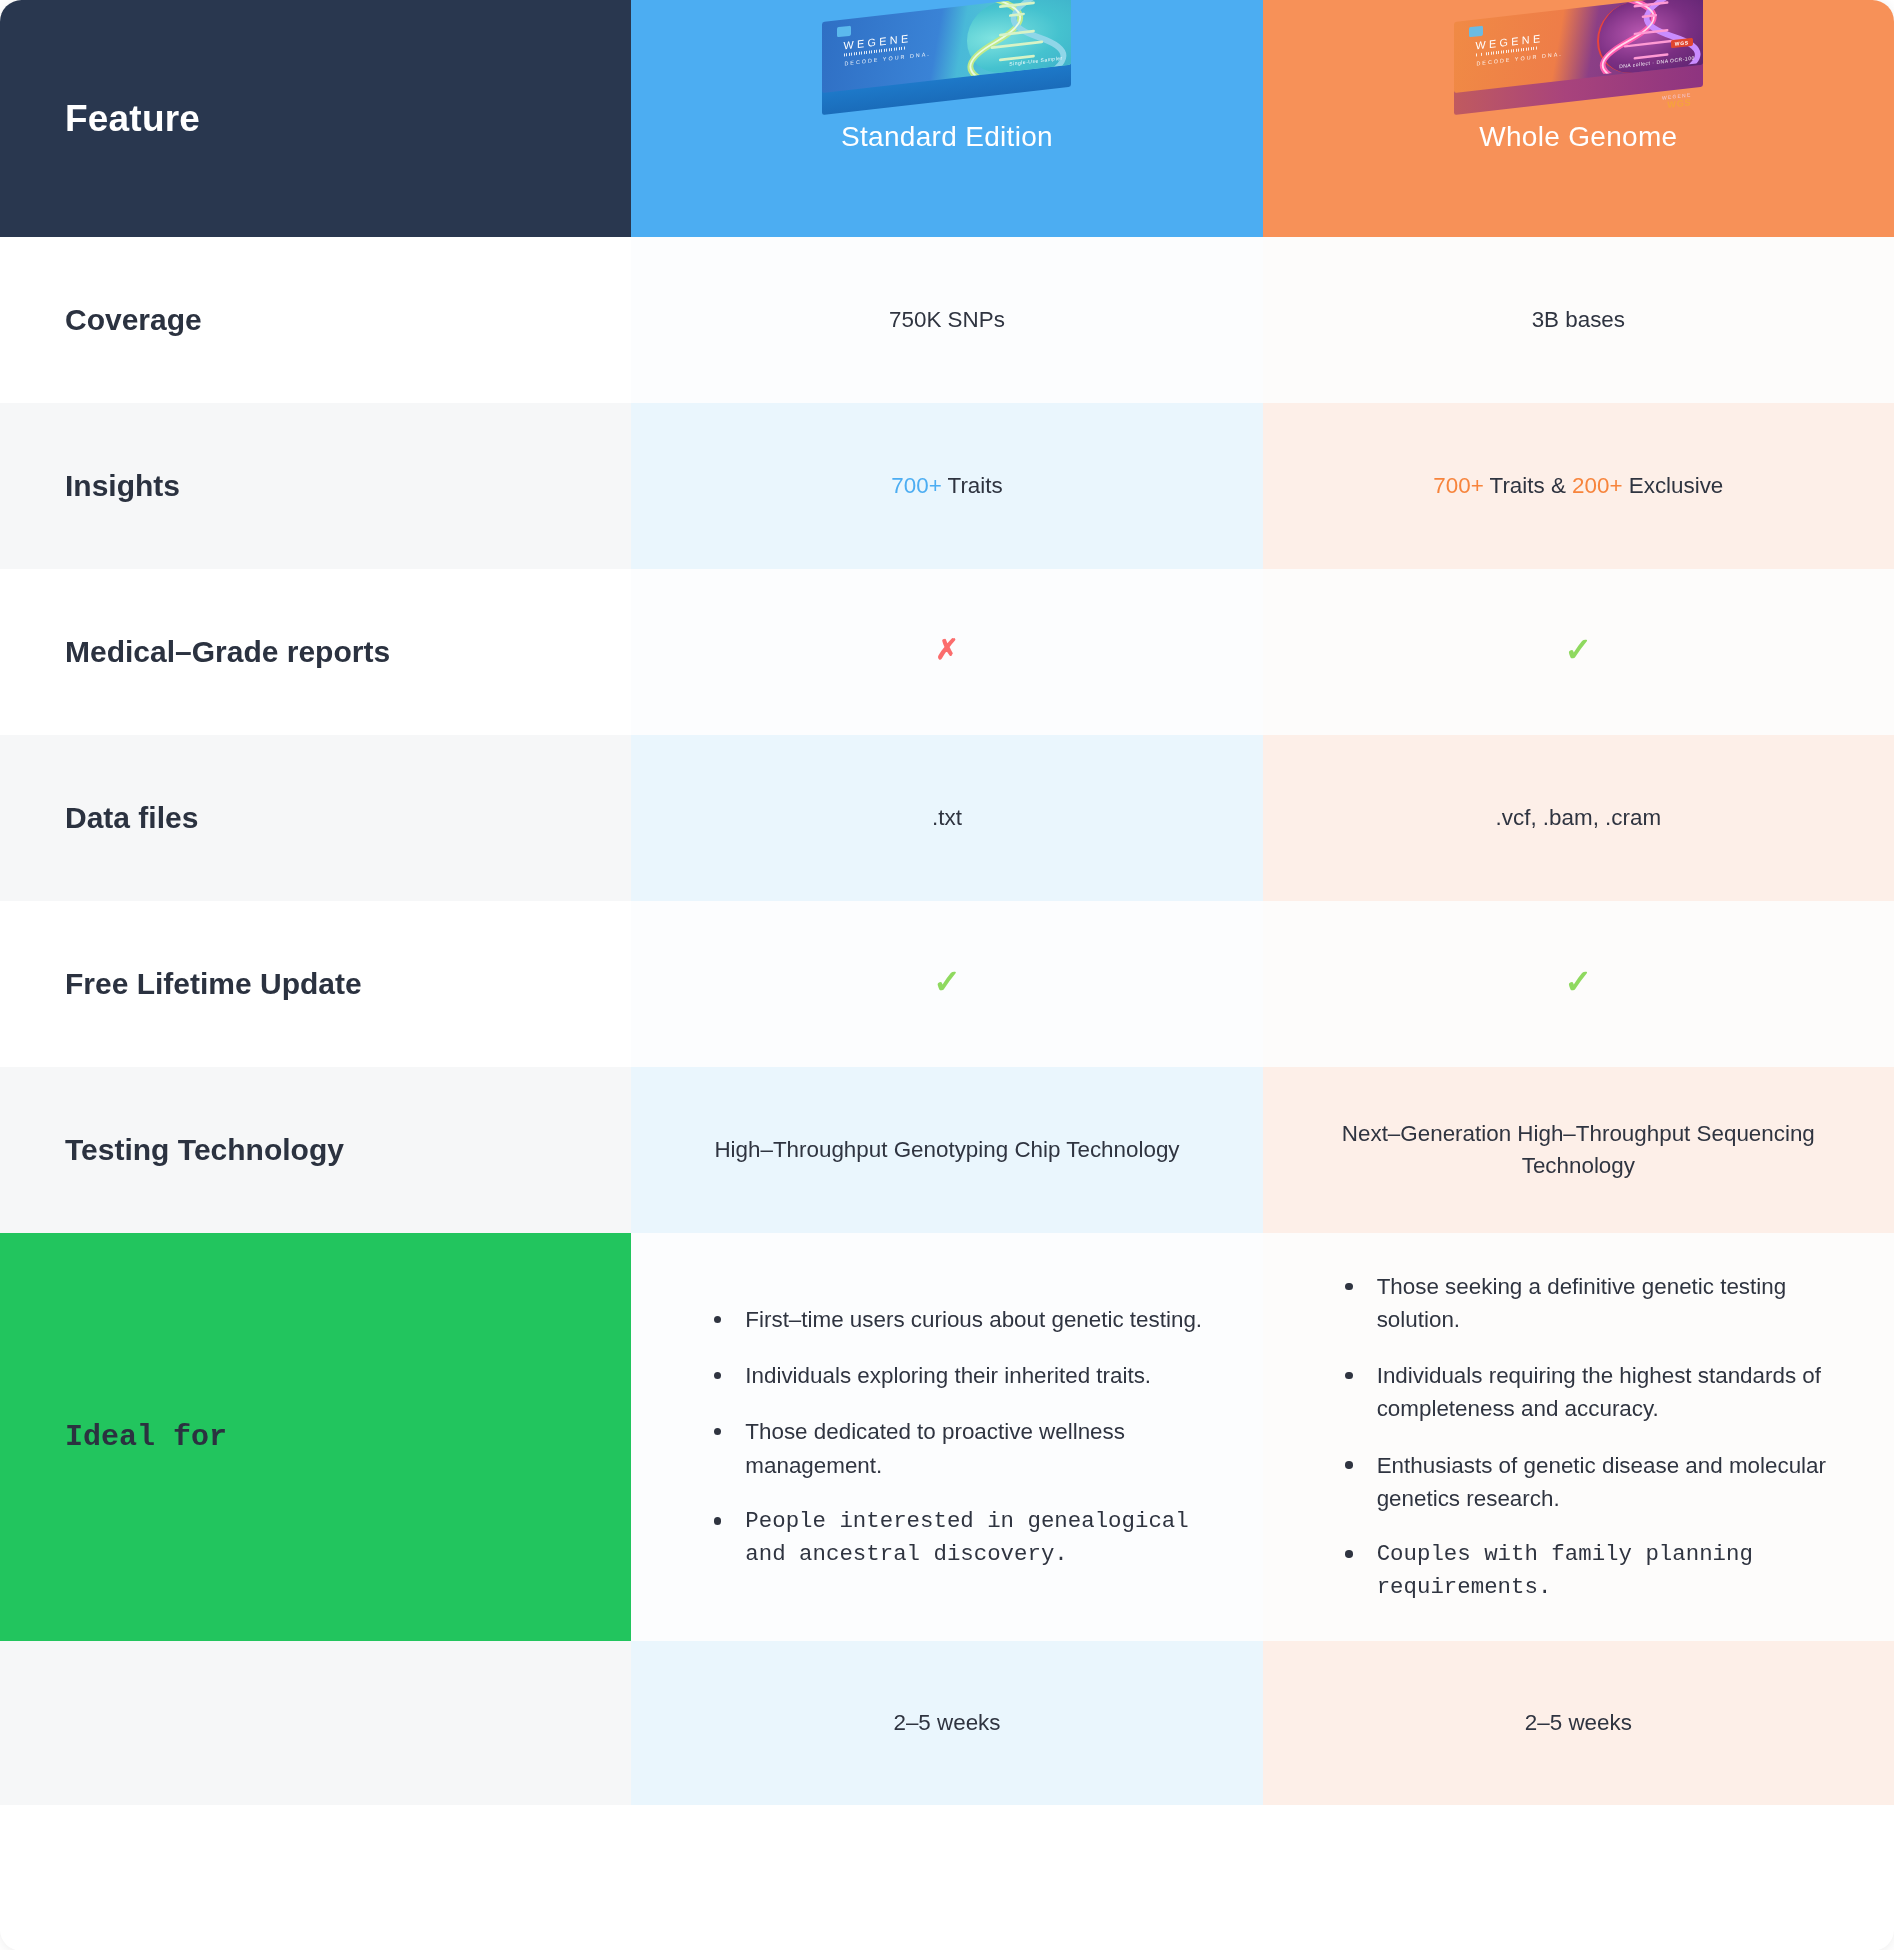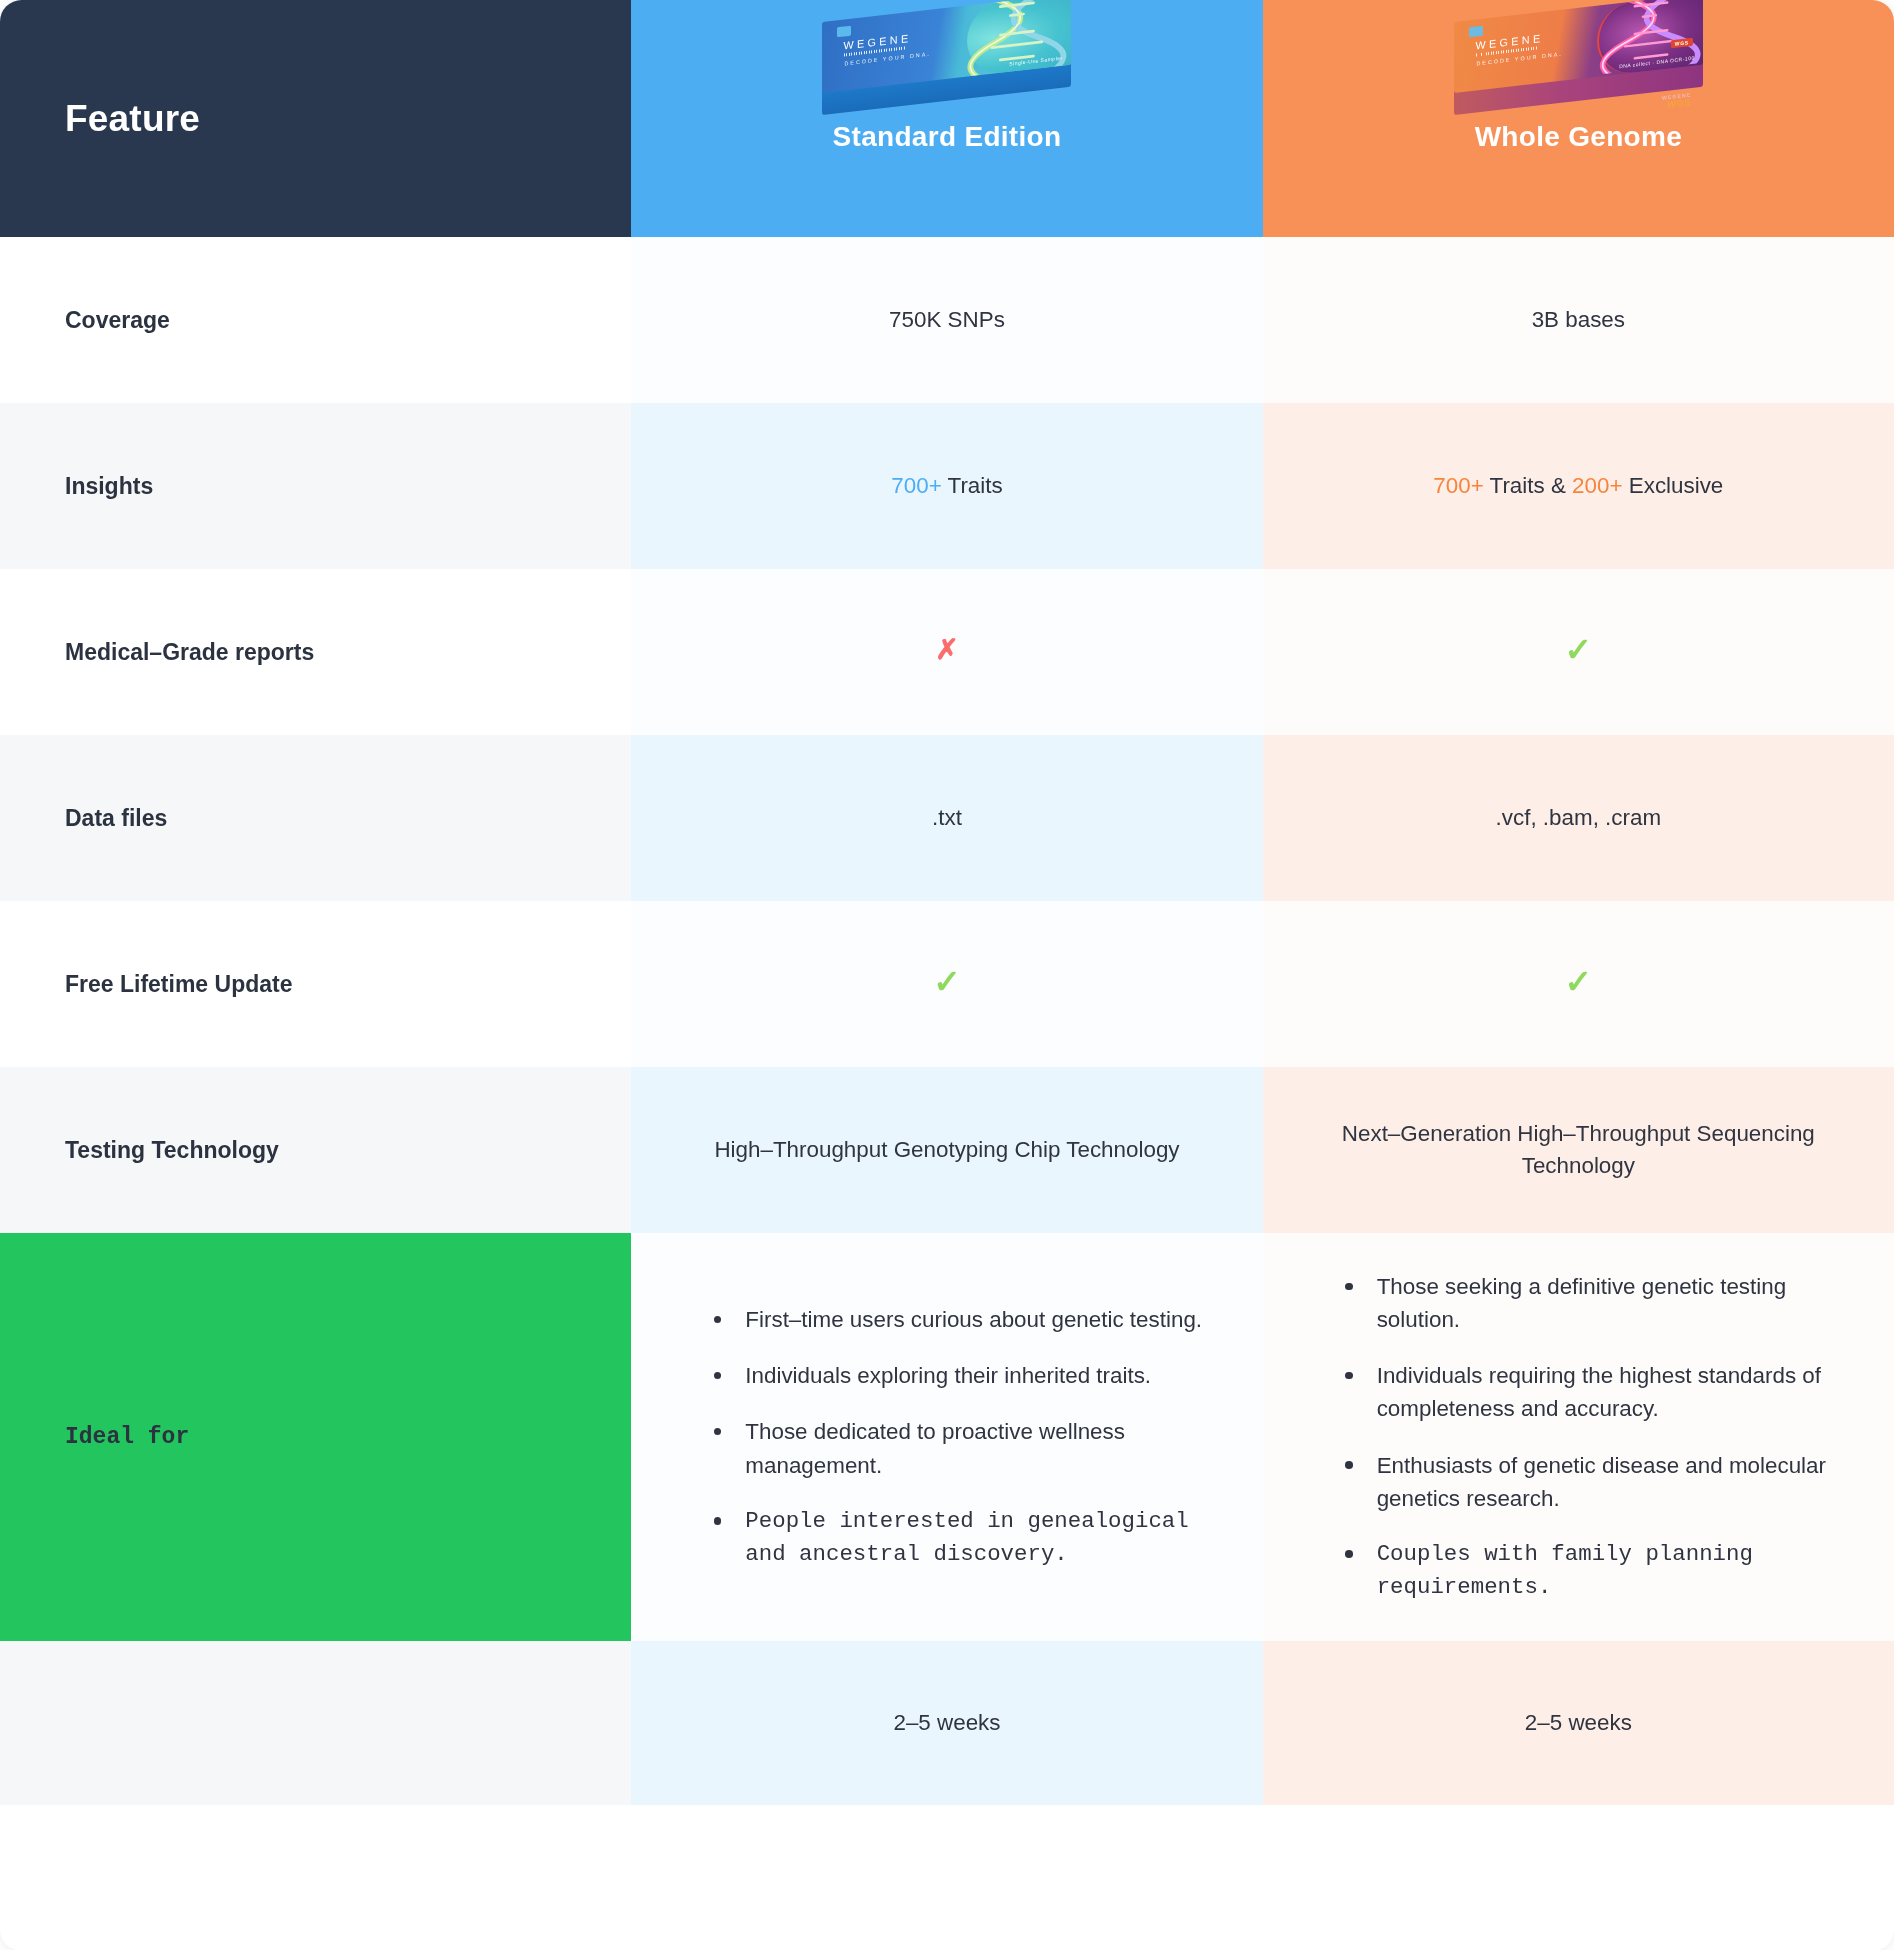--- a/index.html
+++ b/index.html
@@ -50,21 +50,21 @@
     text-align: center;
     vertical-align: top;
     padding-top: 21.6px;
   }
   .hdr-std { background: #4cadf2; }
   .hdr-wgs { background: #f79158; }
 
   .hdr-prod .prod-title {
     color: #ffffff;
     font-size: 28px;
-    font-weight: 700;
+    font-weight: 400;
     letter-spacing: 0.3px;
     margin-top: 8.3px;
   }
 
   
   .boxwrap { position: relative; width: 249px; height: 91px; margin: 0 auto; }
 
   .box-top {
     position: absolute;
     left: 0; top: 0;
@@ -134,21 +134,21 @@
   }
   .front-wgs-lbl .l1 { color:#f3c9d8; font-size:5px; letter-spacing:1.2px; display:block; }
   .front-wgs-lbl .l2 { color:#f6a33c; font-size:9.1px; font-weight:700; letter-spacing:0.8px; display:block; }
 
   .dna { position: absolute; inset: 0; }
 
   
   .feat-cell {
     padding: 0 33px 0 65px;
     color: #2b3240;
-    font-size: 23px;
+    font-size: 30px;
     font-weight: 600;
     line-height: 1.42;
   }
   .val-cell {
     text-align: center;
     color: #2f3440;
     font-size: 22.4px;
     line-height: 1.45;
     padding: 10px 38px;
   }

